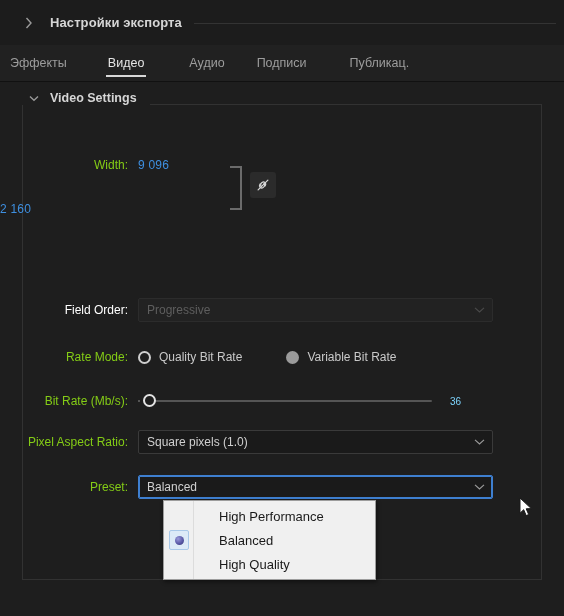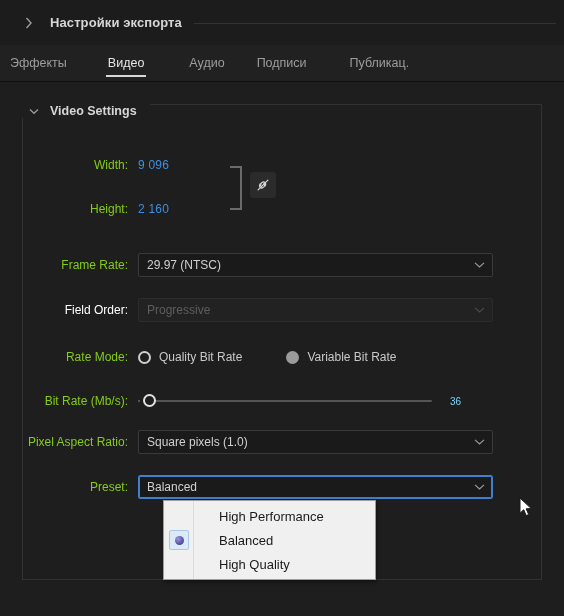--- a/index.html
+++ b/index.html
@@ -97,21 +97,21 @@
     border-right: 1px solid #323232;
     border-bottom: 1px solid #323232;
     border-top: none;
   }
   .group-legend {
     position: absolute;
     left: 22px; top: 22px;
     width: 520px;
     height: 1px;
     display: flex;
-    align-items: flex-start;
+    align-items: flex-end;
   }
   .legend-inner {
     display: flex;
     align-items: center;
     background: #1e1e1e;
     padding-right: 7px;
     position: relative;
     top: 0;
   }
   .legend-chevron {
@@ -374,44 +374,32 @@
     </div>
     <div class="legend-rule"></div>
   </div>
 
   <div class="row" style="left:0; top:72px;">
     <div class="lbl">Width:</div>
     <div class="val-blue">9 096</div>
   </div>
 
   <div class="row" style="left:0; top:116px;">
-    <div class="lbl">Height:</div>
     <div class="val-blue">2 160</div>
   </div>
 
   <div class="dim-bracket" style="left:230px; top:84px;"></div>
   <div class="link-btn" style="left:250px; top:90px;">
     <svg width="16" height="16" viewBox="0 0 16 16">
       <path d="M6.2 9.4 a2.3 2.3 0 0 1 0 -3.1 l0.9 -0.9 a2.3 2.3 0 0 1 3.2 3.2 l-0.5 0.5" fill="none" stroke="#d6d6d6" stroke-width="1.25" stroke-linecap="round"></path>
       <path d="M9.0 6.5 a2.3 2.3 0 0 1 0 3.1 l-0.9 0.9 a2.3 2.3 0 0 1 -3.2 -3.2 l0.5 -0.5" fill="none" stroke="#d6d6d6" stroke-width="1.25" stroke-linecap="round"></path>
       <path d="M3.1 12.9 L12.9 3.1" fill="none" stroke="#d6d6d6" stroke-width="1.25" stroke-linecap="round"></path>
     </svg>
   </div>
 
-  <div class="row" style="left:0; top:172px;">
-    <div class="lbl">Frame Rate:</div>
-    <div class="combo">
-      <span>29.97 (NTSC)</span>
-      <span class="caret">
-        <svg width="11" height="7" viewBox="0 0 11 7">
-            <path d="M1 1.4 L5.5 5.4 L10 1.4" fill="none" stroke="currentColor" stroke-width="1.2"></path>
-          </svg>
-      </span>
-    </div>
-  </div>
 
   <div class="row" style="left:0; top:217px;">
     <div class="lbl dim">Field Order:</div>
     <div class="combo disabled">
       <span>Progressive</span>
       <span class="caret">
         <svg width="11" height="7" viewBox="0 0 11 7">
             <path d="M1 1.4 L5.5 5.4 L10 1.4" fill="none" stroke="currentColor" stroke-width="1.2"></path>
           </svg>
       </span>

